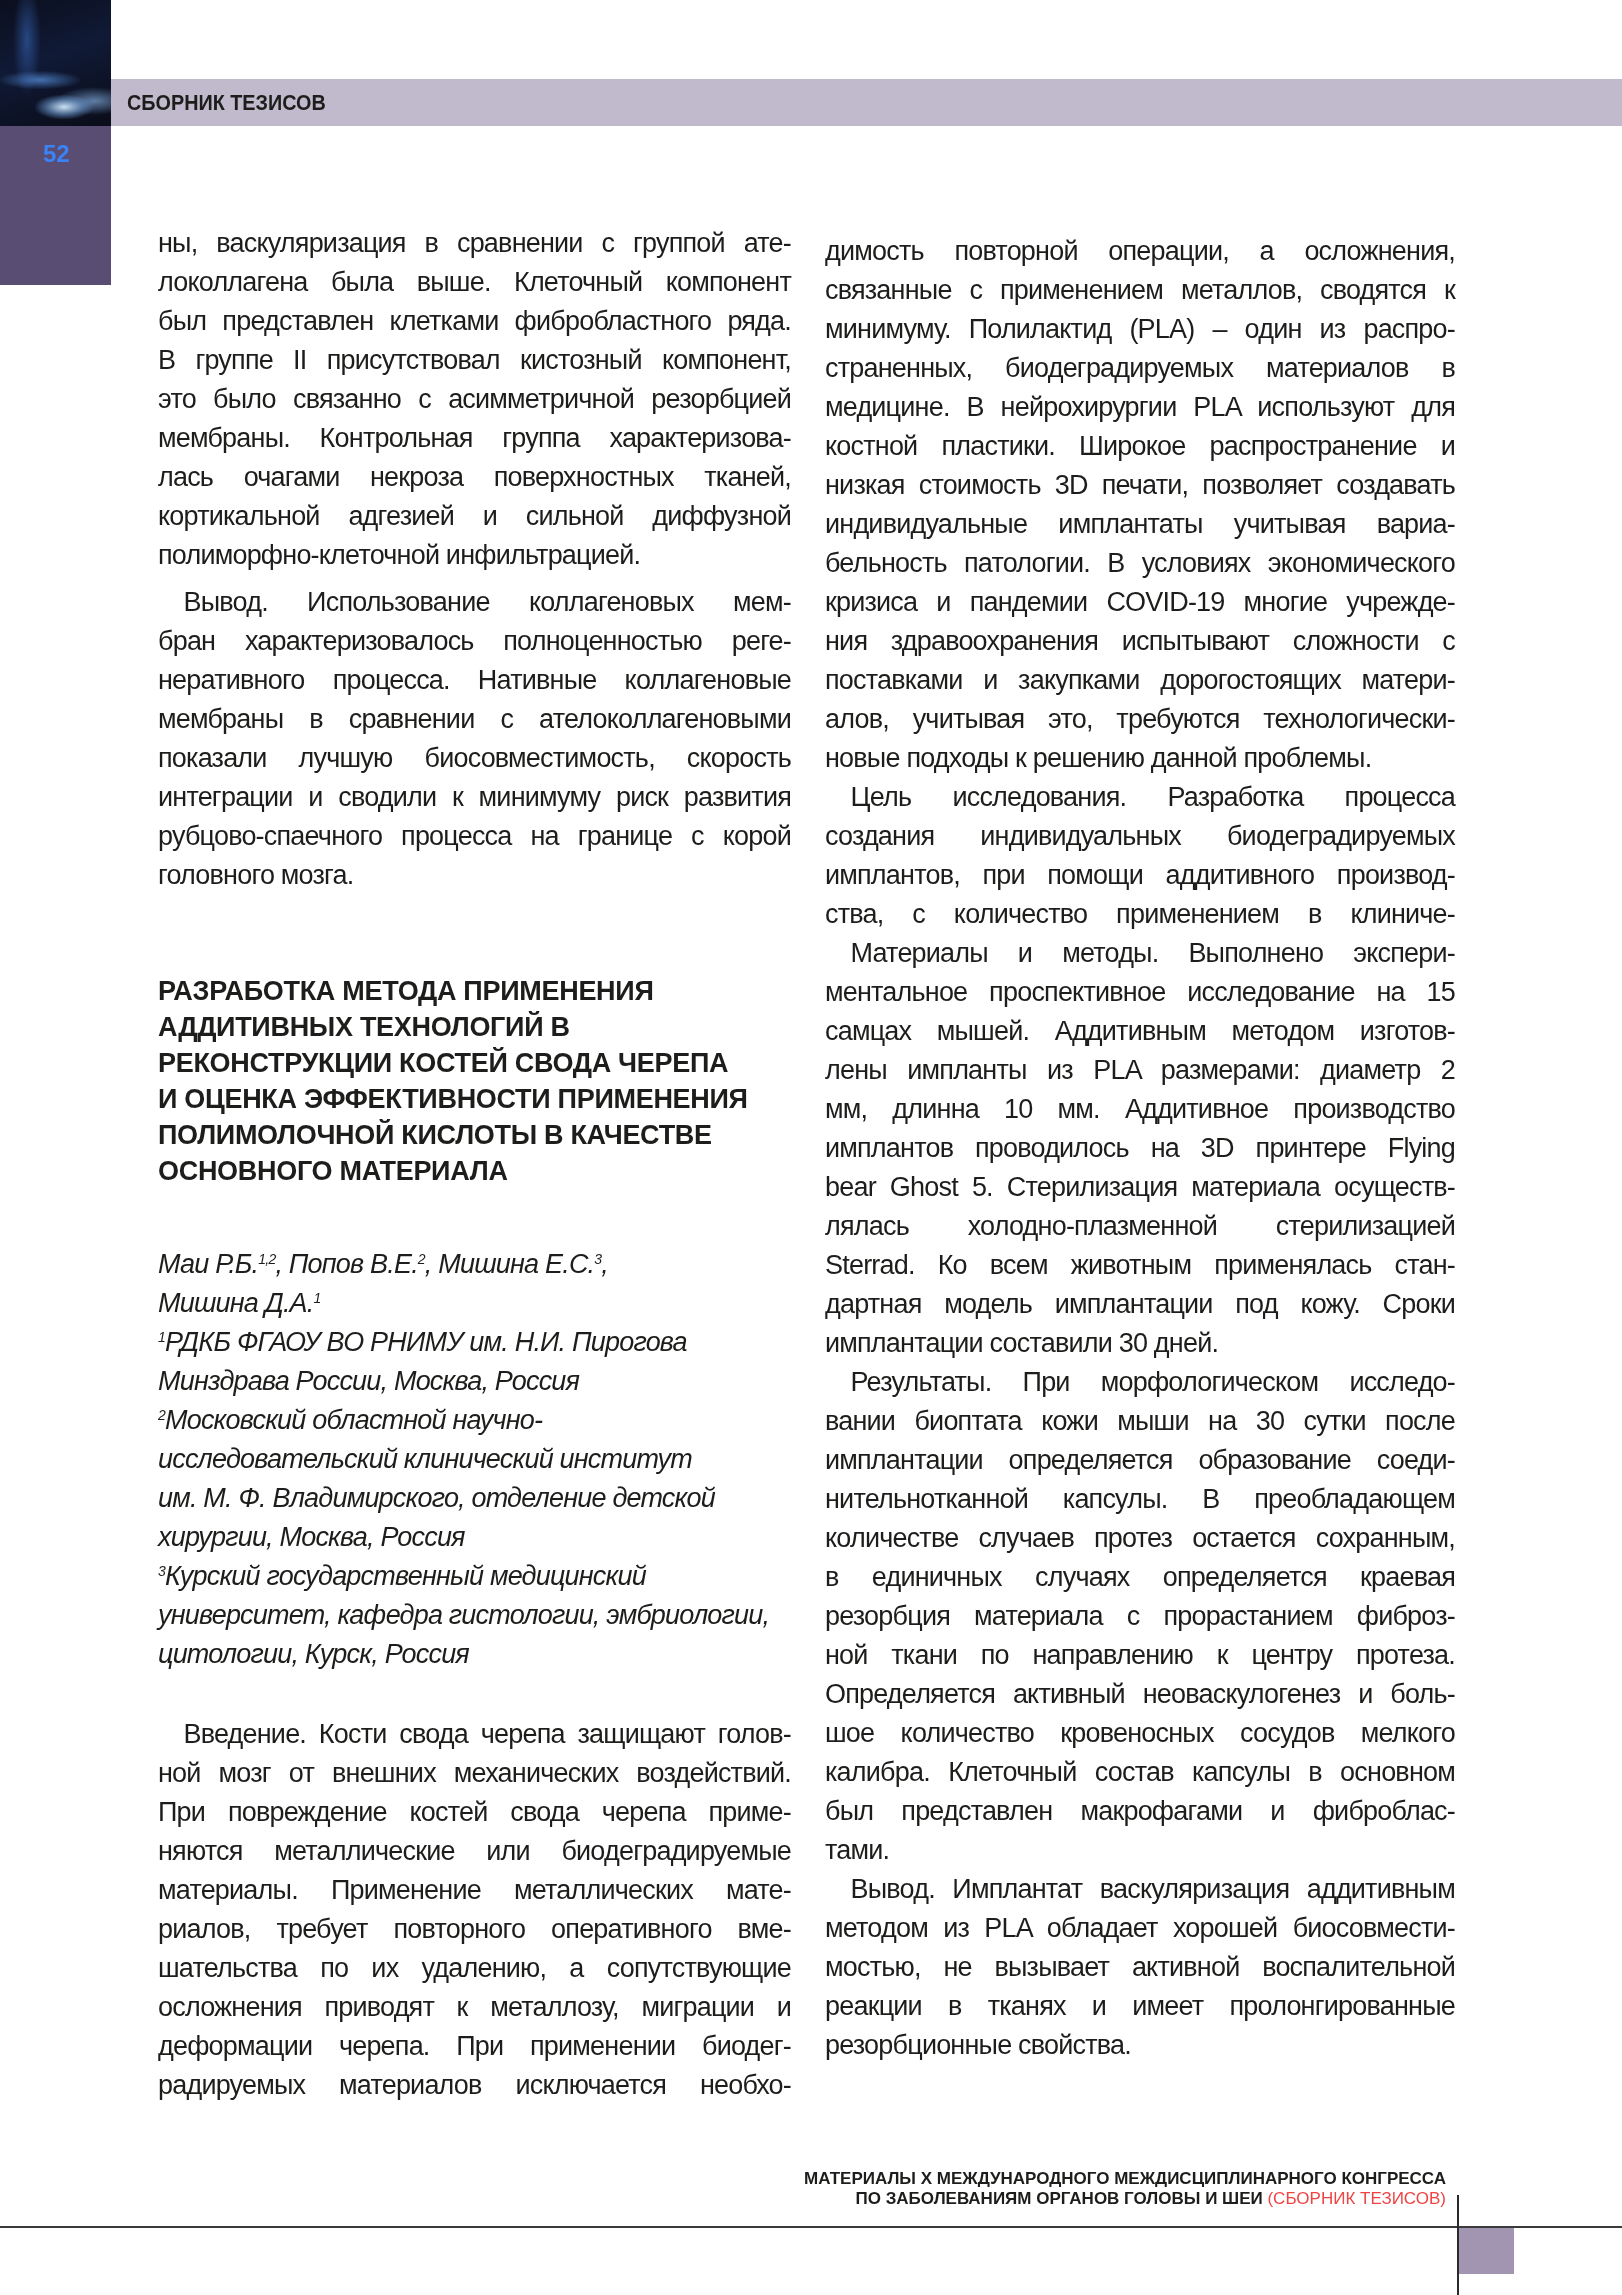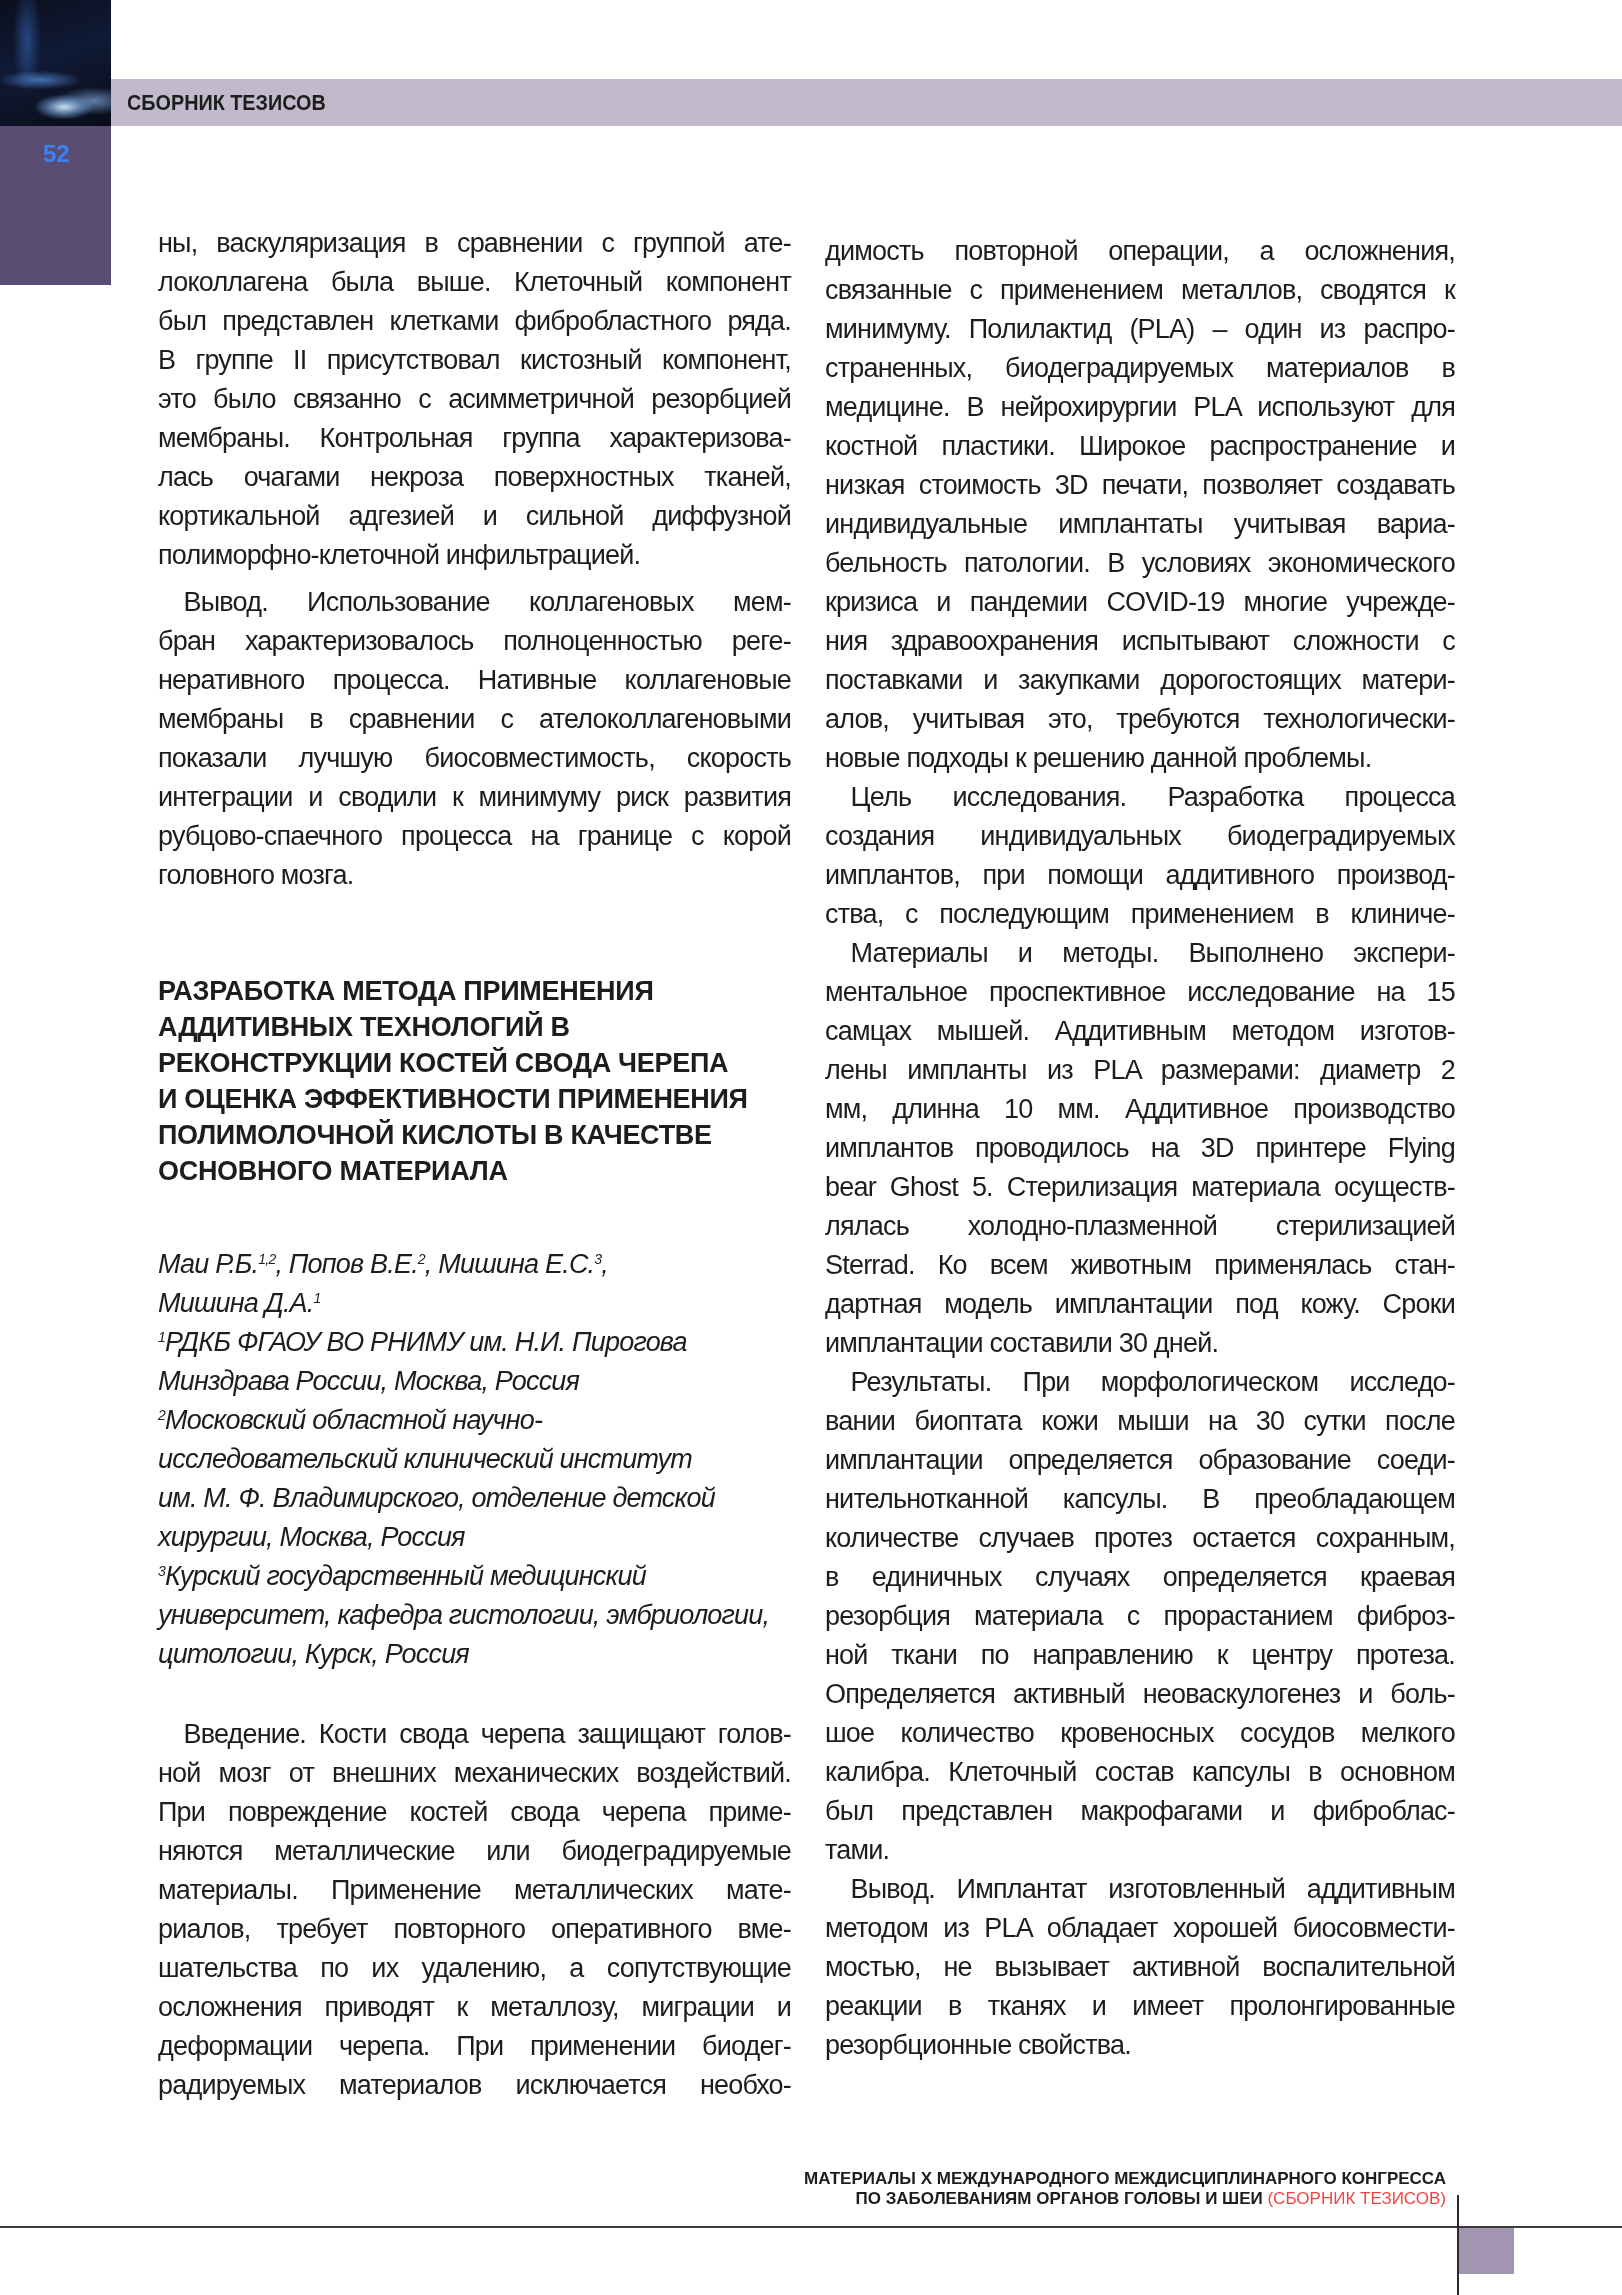--- a/index.html
+++ b/index.html
@@ -158,21 +158,21 @@
       <span class="line">ния здравоохранения испытывают сложности с</span>
       <span class="line">поставками и закупками дорогостоящих матери-</span>
       <span class="line">алов, учитывая это, требуются технологически-</span>
       <span class="line last">новые подходы к решению данной проблемы.</span>
     </div>
 
   <span class="line indent"><span class="b">Цель исследования.</span><span> Разработка процесса</span></span>
   <div id="aim-lines">
       <span class="line">создания индивидуальных биодеградируемых</span>
       <span class="line">имплантов, при помощи аддитивного производ-</span>
-      <span class="line">ства, с последующим применением в клиниче-</span>
+      <span class="line">ства, с количество применением в клиниче-</span>
     </div>
 
   <span class="line indent"><span class="b">Материалы и методы.</span><span> Выполнено экспери-</span></span>
   <div id="methods-lines">
       <span class="line">ментальное проспективное исследование на 15</span>
       <span class="line">самцах мышей. Аддитивным методом изготов-</span>
       <span class="line">лены импланты из PLA размерами: диаметр 2</span>
       <span class="line">мм, длинна 10 мм. Аддитивное производство</span>
       <span class="line">имплантов проводилось на 3D принтере Flying</span>
       <span class="line">bear Ghost 5. Стерилизация материала осуществ-</span>
@@ -191,21 +191,21 @@
       <span class="line">в единичных случаях определяется краевая</span>
       <span class="line">резорбция материала с прорастанием фиброз-</span>
       <span class="line">ной ткани по направлению к центру протеза.</span>
       <span class="line">Определяется активный неоваскулогенез и боль-</span>
       <span class="line">шое количество кровеносных сосудов мелкого</span>
       <span class="line">калибра. Клеточный состав капсулы в основном</span>
       <span class="line">был представлен макрофагами и фиброблас-</span>
       <span class="line last">тами.</span>
     </div>
 
-  <span class="line indent"><span class="b">Вывод.</span><span> Имплантат изготовленный аддитивным</span></span>
+  <span class="line indent"><span class="b">Вывод.</span><span> Имплантат васкуляризация аддитивным</span></span>
   <div id="concl-lines">
       <span class="line">методом из PLA обладает хорошей биосовмести-</span>
       <span class="line">мостью, не вызывает активной воспалительной</span>
       <span class="line">реакции в тканях и имеет пролонгированные</span>
       <span class="line last">резорбционные свойства.</span>
     </div>
 </div>
 
 <div class="abs footer-text" style="top:2169px;">
   <div class="strong">МАТЕРИАЛЫ X МЕЖДУНАРОДНОГО МЕЖДИСЦИПЛИНАРНОГО КОНГРЕССА</div>

